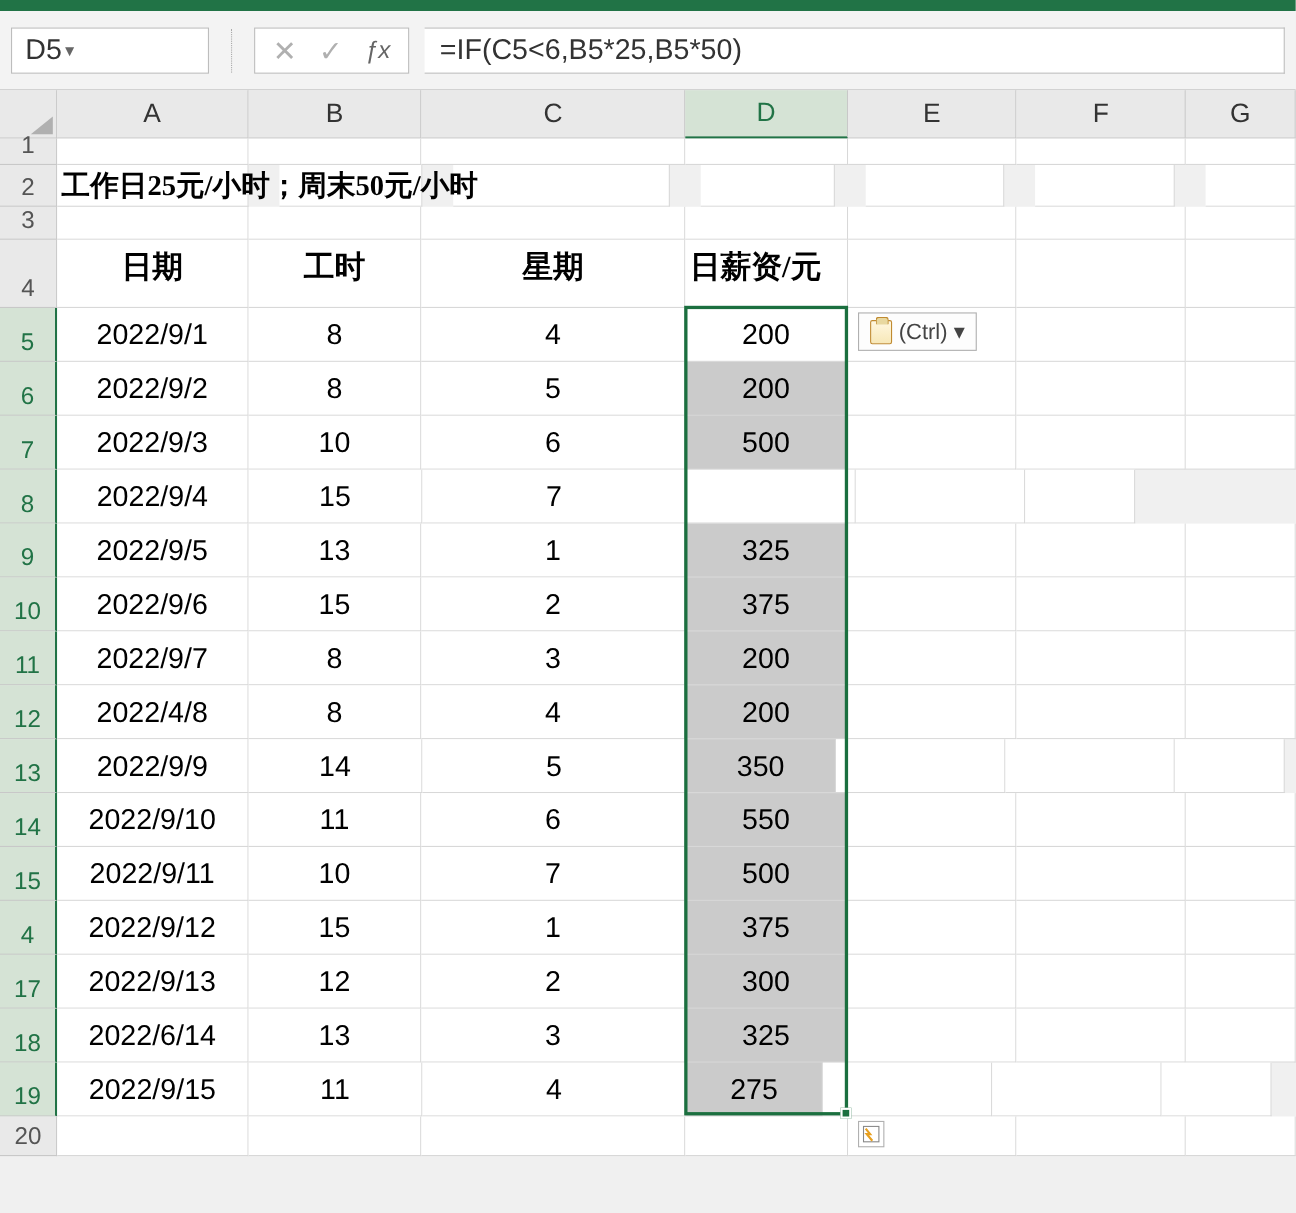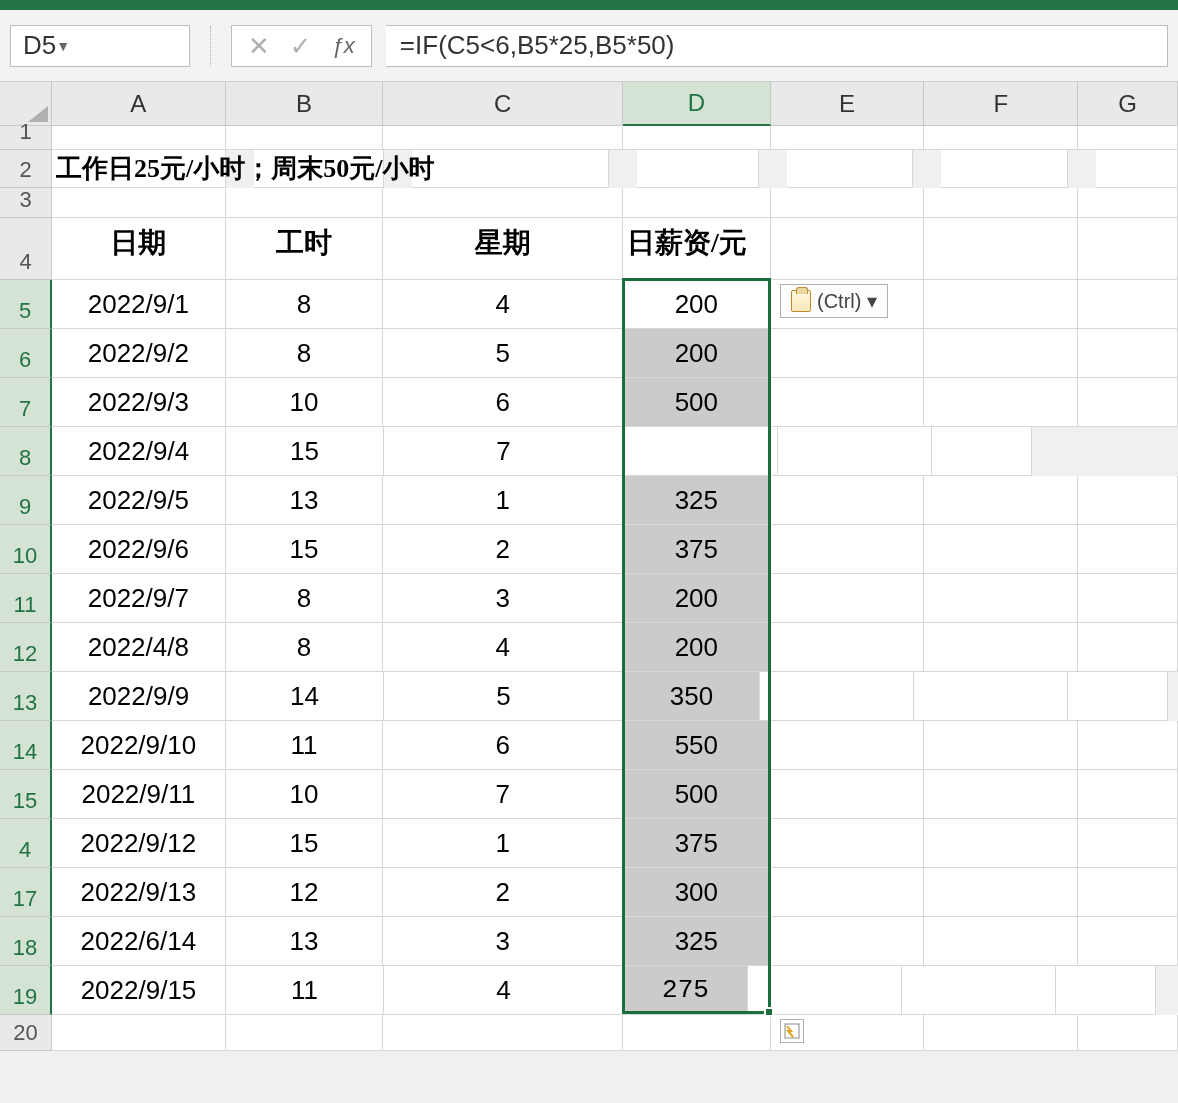--- a/index.html
+++ b/index.html
@@ -477,21 +477,21 @@
         <div class="cell cC" style="width: 240px;">3</div>
         <div class="cell cD sel" style="width: 148px;">325</div>
         <div class="cell cE" style="width: 154px;"></div>
         <div class="cell cF" style="width: 154px;"></div>
         <div class="cell cG" style="width: 100px;"></div>
       </div>
       <div class="row r19">
         <div class="cell cA" style="width: 174px;">2022/9/15</div>
         <div class="cell cB" style="width: 158px;">11</div>
         <div class="cell cC" style="width: 240px;">4</div>
-        <div class="cell cD sel" style="width: 124px; font-family: Liberation Mono, monospace;">275</div>
+        <div class="cell cD sel" style="width: 124px;">275</div>
         <div class="cell cE" style="width: 154px;"></div>
         <div class="cell cF" style="width: 154px;"></div>
         <div class="cell cG" style="width: 100px;"></div>
       </div>
       <div class="row r20">
         <div class="cell cA" style="width: 174px;"></div>
         <div class="cell cB" style="width: 158px;"></div>
         <div class="cell cC" style="width: 240px;"></div>
         <div class="cell cD" style="width: 148px;"></div>
         <div class="cell cE" style="width: 154px;"></div>

